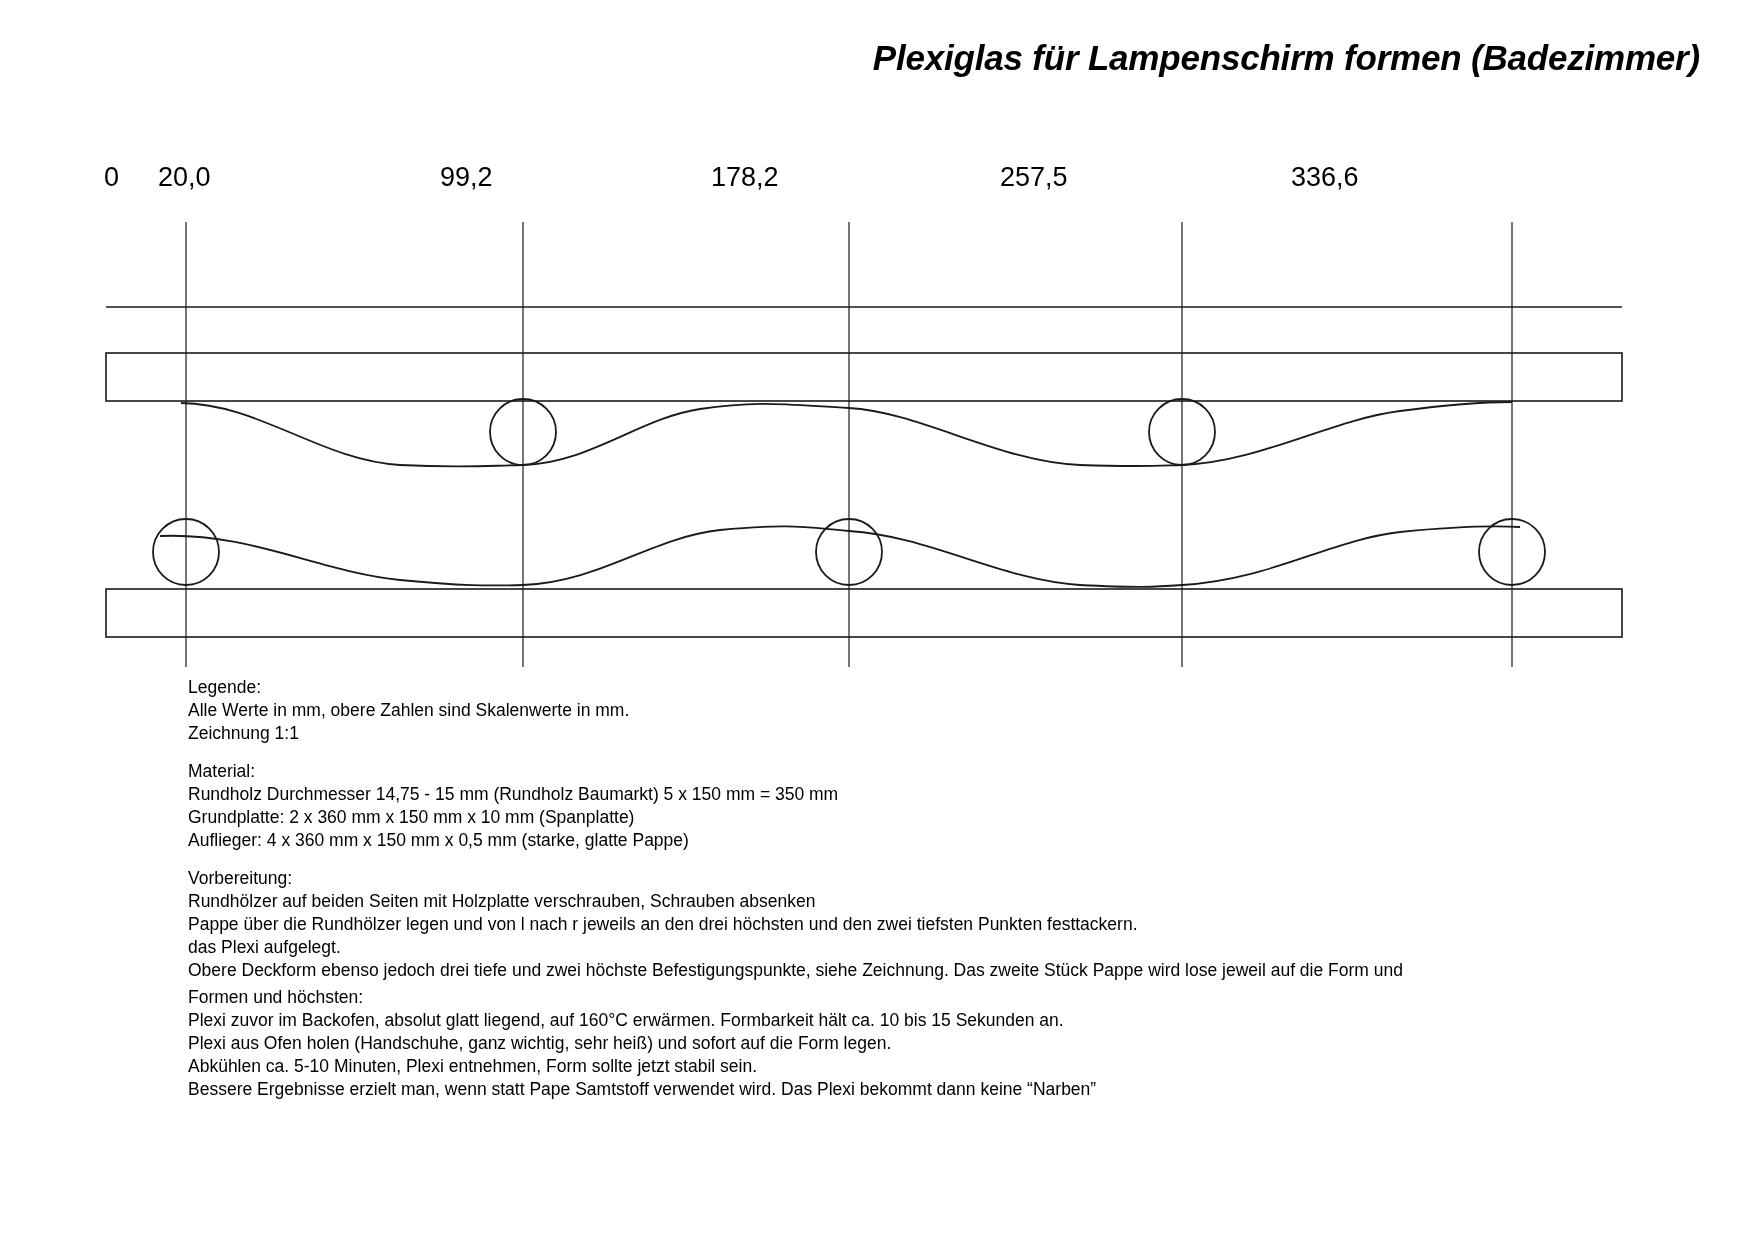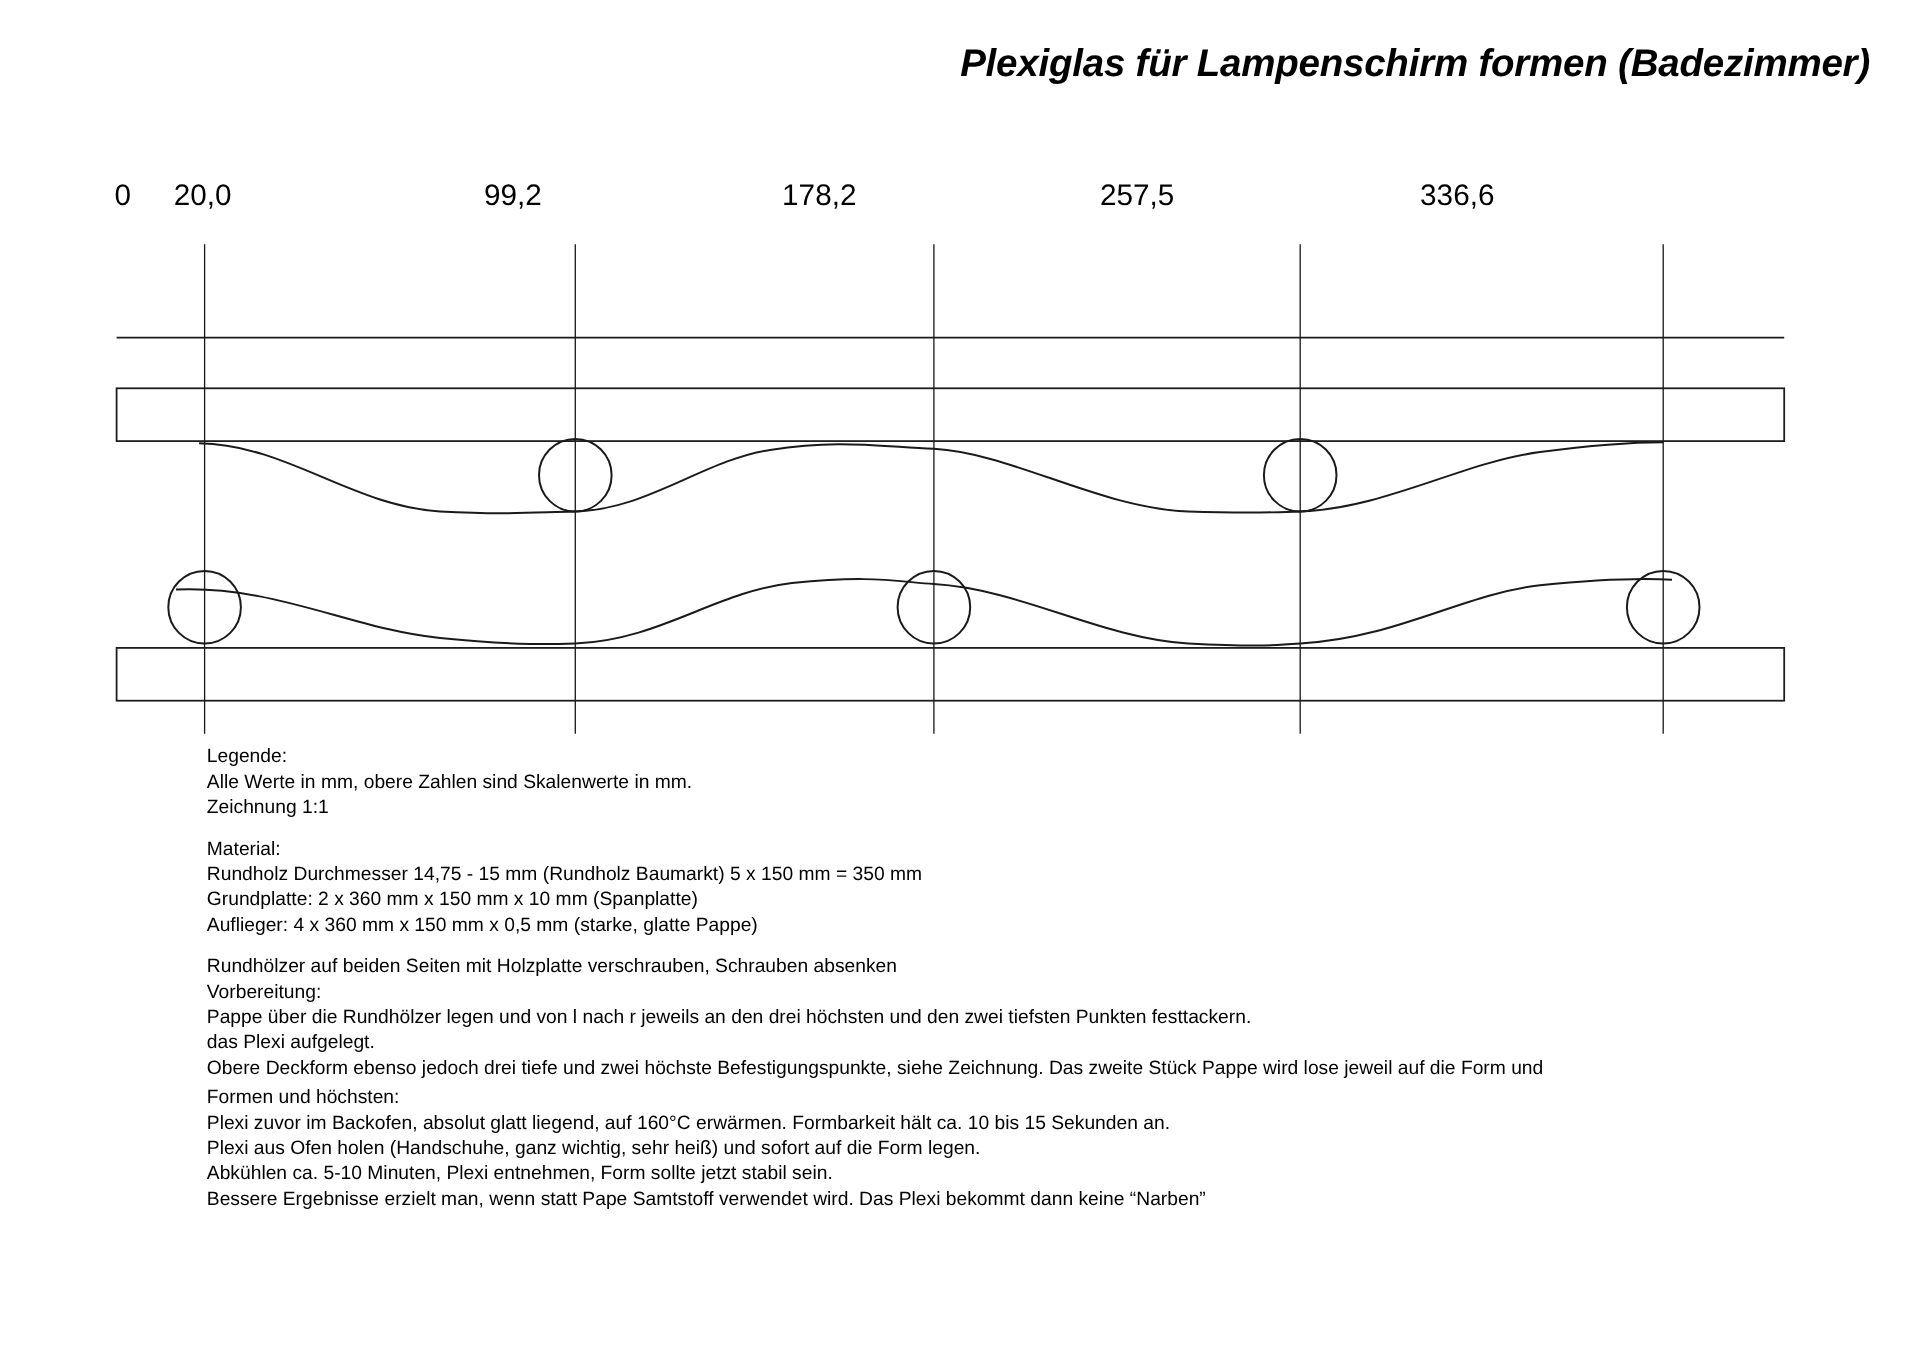--- a/index.html
+++ b/index.html
@@ -121,22 +121,22 @@
   </div>
 
   <div class="legend-block" id="blk-material">
     <span class="legend-line hd">Material:</span>
     <span class="legend-line">Rundholz Durchmesser 14,75 - 15 mm (Rundholz Baumarkt) 5 x 150 mm = 350 mm</span>
     <span class="legend-line">Grundplatte: 2 x 360 mm x 150 mm x 10 mm (Spanplatte)</span>
     <span class="legend-line">Auflieger: 4 x 360 mm x 150 mm x 0,5 mm (starke, glatte Pappe)</span>
   </div>
 
   <div class="legend-block" id="blk-vorbereitung">
+    <span class="legend-line hd">Vorbereitung:</span>
     <span class="legend-line">Rundhölzer auf beiden Seiten mit Holzplatte verschrauben, Schrauben absenken</span>
-    <span class="legend-line hd">Vorbereitung:</span>
     <span class="legend-line">Pappe über die Rundhölzer legen und von l nach r jeweils an den drei höchsten und den zwei tiefsten Punkten festtackern.</span>
     <span class="legend-line">das Plexi aufgelegt.</span>
     <span class="legend-line">Obere Deckform ebenso jedoch drei tiefe und zwei höchste Befestigungspunkte, siehe Zeichnung. Das zweite Stück Pappe wird lose jeweil auf die Form und</span>
   </div>
 
   <div class="legend-block" id="blk-formen">
     <span class="legend-line hd">Formen und höchsten:</span>
     <span class="legend-line">Plexi zuvor im Backofen, absolut glatt liegend, auf 160°C erwärmen. Formbarkeit hält ca. 10 bis 15 Sekunden an.</span>
     <span class="legend-line">Plexi aus Ofen holen (Handschuhe, ganz wichtig, sehr heiß) und sofort auf die Form legen.</span>
     <span class="legend-line">Abkühlen ca. 5-10 Minuten, Plexi entnehmen, Form sollte jetzt stabil sein.</span>

